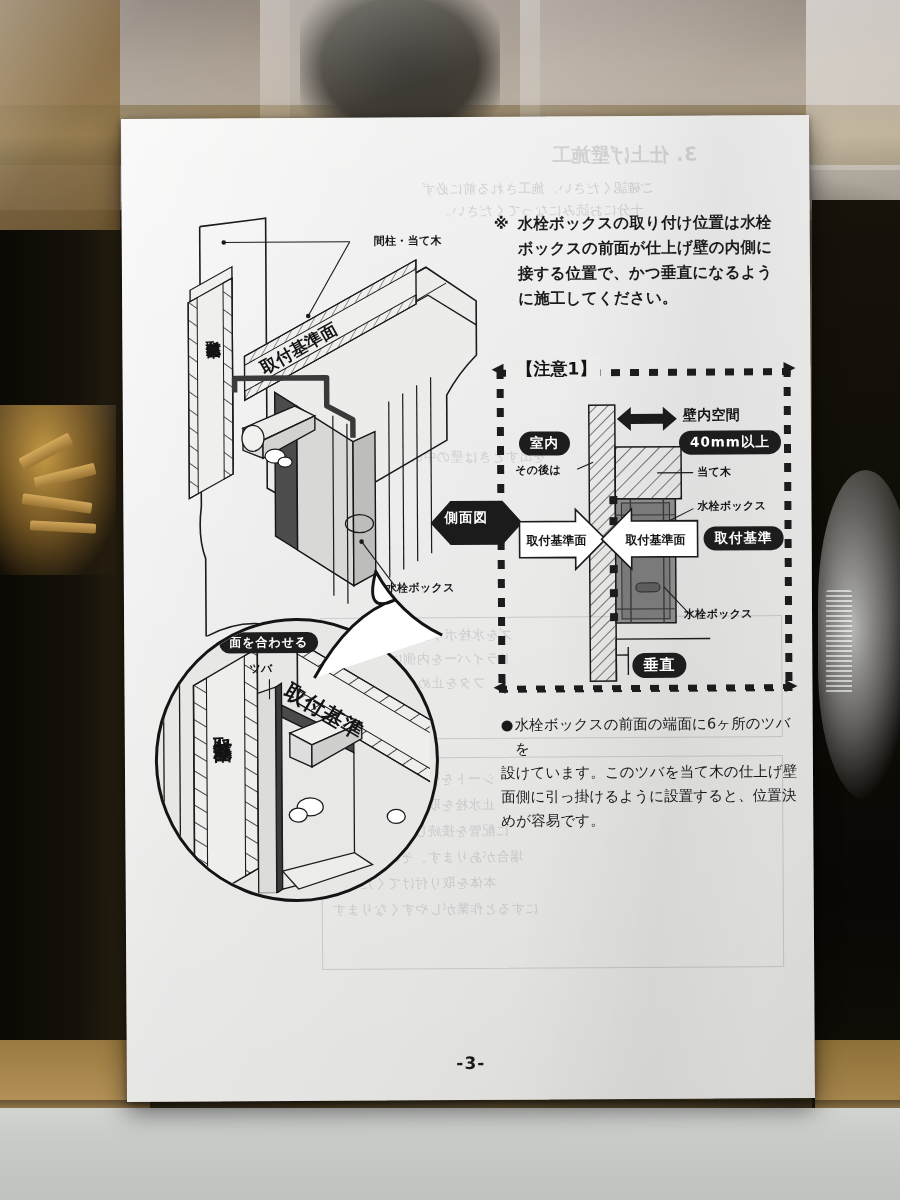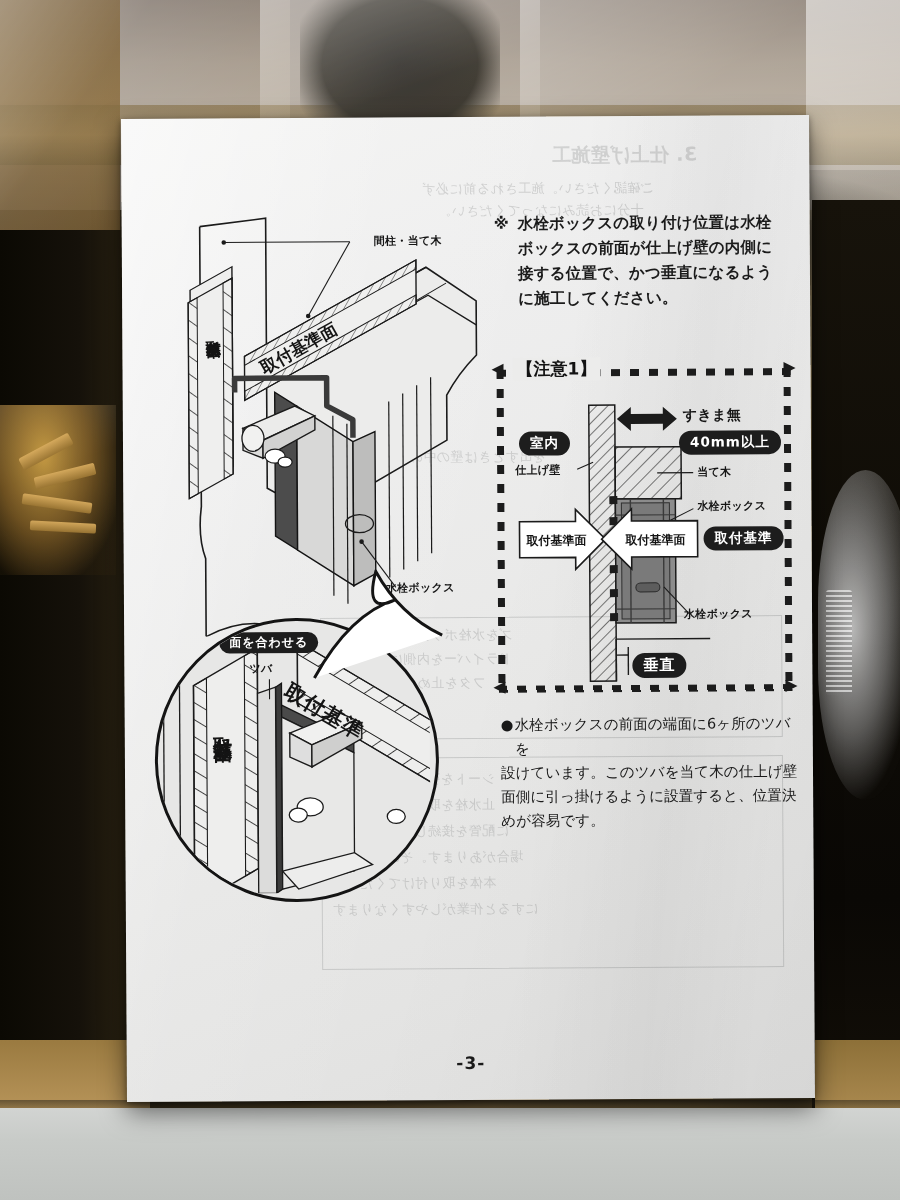--- a/index.html
+++ b/index.html
@@ -262,20 +262,26 @@
         <path d="M 214 336 L 248 382" stroke="#1b1b1b" stroke-width="1.1" fill="none"></path>
       </svg>
 
       <div class="lbl" style="left:228px;top:28px;">間柱・当て木</div>
       <div class="lbl" style="left:238px;top:375px;">水栓ボックス</div>
 
       
       <div class="vtext" style="position:absolute;left:56px;top:122px;font-size:15px;font-weight:bold;color:#141414;transform:rotate(-3deg);letter-spacing:1px;">取付基準面</div>
     </div>
 
+    <div class="side-arrow">
+      <svg width="96" height="56" viewBox="0 0 96 56">
+        <path d="M 2 28 L 22 6 L 74 6 L 94 28 L 74 50 L 22 50 Z" fill="#1b1b1b"></path>
+      </svg>
+      <span class="txt">側面図</span>
+    </div>
 
     <div class="detail-circle">
       <svg width="272" height="272" viewBox="0 0 272 272">
         <defs>
           <pattern id="hatchC" width="11" height="11" patternUnits="userSpaceOnUse" patternTransform="rotate(-40)">
             <line x1="0" y1="0" x2="0" y2="11" stroke="#1b1b1b" stroke-width="1.2"></line>
           </pattern>
           <pattern id="hatchD" width="12" height="12" patternUnits="userSpaceOnUse" patternTransform="rotate(38)">
             <line x1="0" y1="0" x2="0" y2="12" stroke="#1b1b1b" stroke-width="1.2"></line>
           </pattern>
@@ -384,23 +390,23 @@
         <path d="M 118 270 L 212 270" stroke="#1b1b1b" stroke-width="1.4" fill="none"></path>
         <path d="M 118 270 L 118 312" stroke="#1b1b1b" stroke-width="1.4" fill="none"></path>
         <path d="M 130 278 L 130 306" stroke="#1b1b1b" stroke-width="1.4" fill="none"></path>
         <path d="M 118 286 L 130 286" stroke="#1b1b1b" stroke-width="1.4" fill="none"></path>
 
         <path d="M 22 166 L 22 152 L 78 152 L 78 140 L 108 170 L 78 200 L 78 188 L 22 188 Z" fill="#ffffff" stroke="#1b1b1b" stroke-width="1.6"></path>
         <path d="M 200 152 L 200 188 L 134 188 L 134 200 L 104 170 L 134 140 L 134 152 Z" fill="#ffffff" stroke="#1b1b1b" stroke-width="1.6"></path>
       </svg>
 
       <div class="pill" style="left:22px;top:62px;">室内</div>
-      <div class="lbl" style="left:186px;top:38px;font-size:14px;">すきま無</div>
+      <div class="lbl" style="left:186px;top:38px;font-size:14px;">壁内空間</div>
       <div class="pill" style="left:182px;top:62px;">40mm以上</div>
-      <div class="lbl" style="left:18px;top:93px;">仕上げ壁</div>
+      <div class="lbl" style="left:18px;top:93px;">その後は</div>
       <div class="lbl" style="left:200px;top:96px;">当て木</div>
       <div class="lbl" style="left:200px;top:130px;">水栓ボックス</div>
       <div class="lbl" style="left:186px;top:238px;">水栓ボックス</div>
       <div class="pill" style="left:206px;top:158px;">取付基準</div>
       <div class="pill" style="left:134px;top:284px;font-size:15px;">垂直</div>
 
       <div style="position:absolute;left:29px;top:163px;font-size:12px;font-weight:bold;color:#141414;white-space:nowrap;">取付基準面</div>
       <div style="position:absolute;left:128px;top:163px;font-size:12px;font-weight:bold;color:#141414;white-space:nowrap;">取付基準面</div>
     </div>
 

